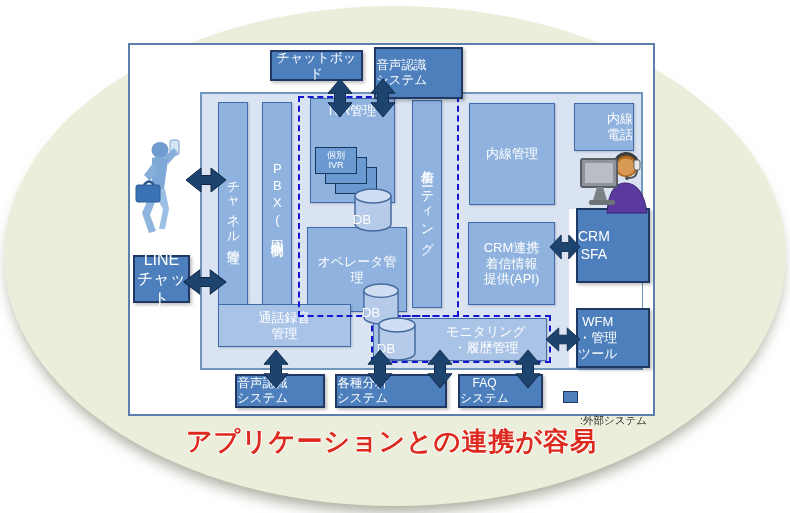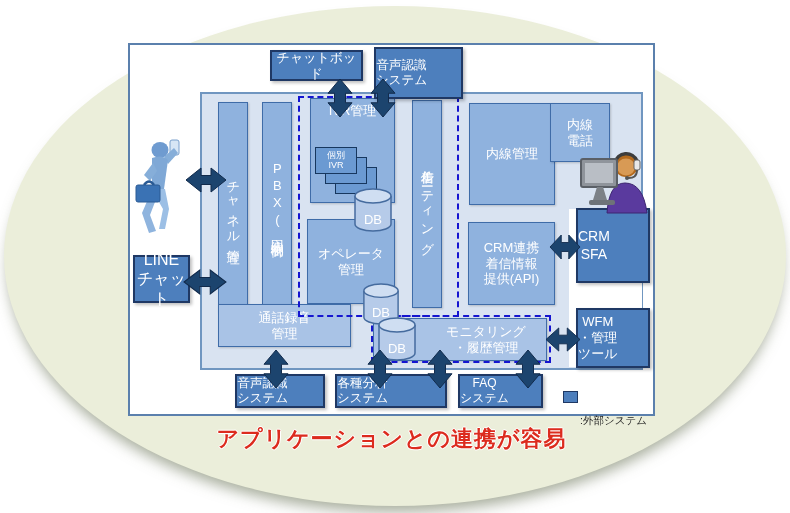--- a/index.html
+++ b/index.html
@@ -33,30 +33,30 @@
 
   .dashed{border:2px dashed #1515d0;background:transparent;z-index:5;pointer-events:none;}
 
   .stackbox{position:absolute;width:42px;height:27px;background:#6b9ad2;
             border:1.5px solid #17375e;box-sizing:border-box;z-index:4;}
   .stackbox .lbl{position:absolute;inset:0;display:flex;align-items:center;
             justify-content:center;color:#fff;font-size:9px;line-height:1.1;text-align:center;}
 
   .db{z-index:6;}
   .db svg{position:absolute;inset:0;width:100%;height:100%;}
-  .db .lbl{position:absolute;left:0;right:0;bottom:5px;text-align:center;color:#fff;
+  .db .lbl{position:absolute;left:0;right:0;bottom:5px;color:#fff;
            font-size:13px;}
 
   .arr{z-index:10;overflow:visible;}
   .arr polygon{fill:#1c446e;stroke:#10294a;stroke-width:1;}
 
   .legend-key{background:#4d7fbd;border:1.5px solid #1f3864;z-index:6;}
   .legend-txt{font-size:10.5px;color:#1f1f1f;z-index:6;}
 
-  .headline{left:128px;top:424px;width:527px;text-align:center;font-size:22px;
+  .headline{left:128px;top:424px;width:527px;text-align:center;font-size:26px;
             font-weight:bold;color:#dc2b1e;z-index:12;letter-spacing:1px;
             text-shadow:1px 0 0 #fff,-1px 0 0 #fff,0 1px 0 #fff,0 -1px 0 #fff;}
 
   .icon{z-index:11;}
 </style>
 </head>
 <body>
 
 <div class="stage">
 
@@ -81,28 +81,28 @@
   <div class="abs inner top-align" style="left:310px;top:98px;width:85px;height:105px;">
     <span class="lbl">IVR管理</span>
   </div>
   <div class="abs stackbox" style="left:335px;top:167px;"></div>
   <div class="abs stackbox" style="left:325px;top:157px;"></div>
   <div class="abs stackbox" style="left:315px;top:147px;">
     <span class="lbl">個別
 IVR</span>
   </div>
 
-  <div class="abs inner" style="left:307px;top:219px;width:88px;height:85px;padding:0 8px;">
+  <div class="abs inner" style="left:307px;top:227px;width:100px;height:85px;padding:0 8px;">
     <span class="lbl">オペレータ管理</span>
   </div>
 
   <div class="abs inner" style="left:469px;top:103px;width:86px;height:102px;">
     <span class="lbl">内線管理</span>
   </div>
-  <div class="abs inner" style="left:550px;top:103px;width:60px;height:59px;">
+  <div class="abs inner" style="left:574px;top:103px;width:60px;height:48px;justify-content:flex-end;">
     <span class="lbl">内線
 電話</span>
   </div>
   <div class="abs inner" style="left:468px;top:222px;width:87px;height:83px;">
     <span class="lbl">CRM連携
 着信情報
 提供(API)</span>
   </div>
 
   <div class="abs inner inner-lt" style="left:218px;top:304px;width:133px;height:43px;">

